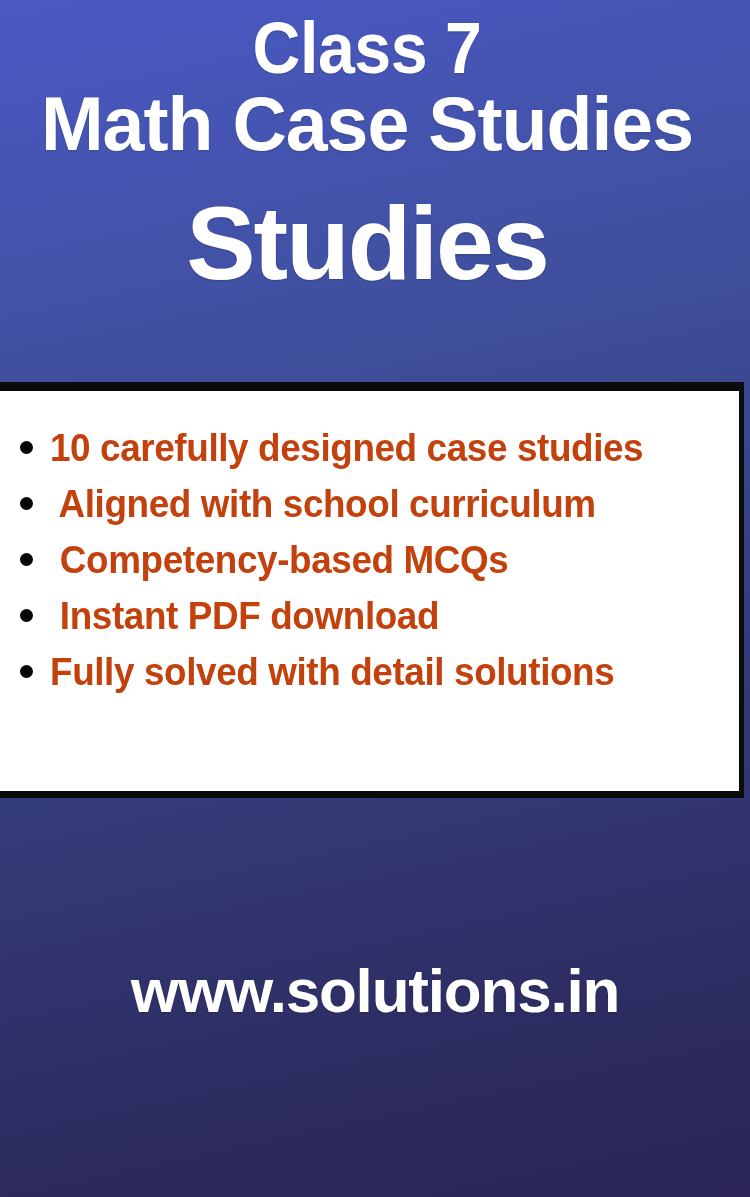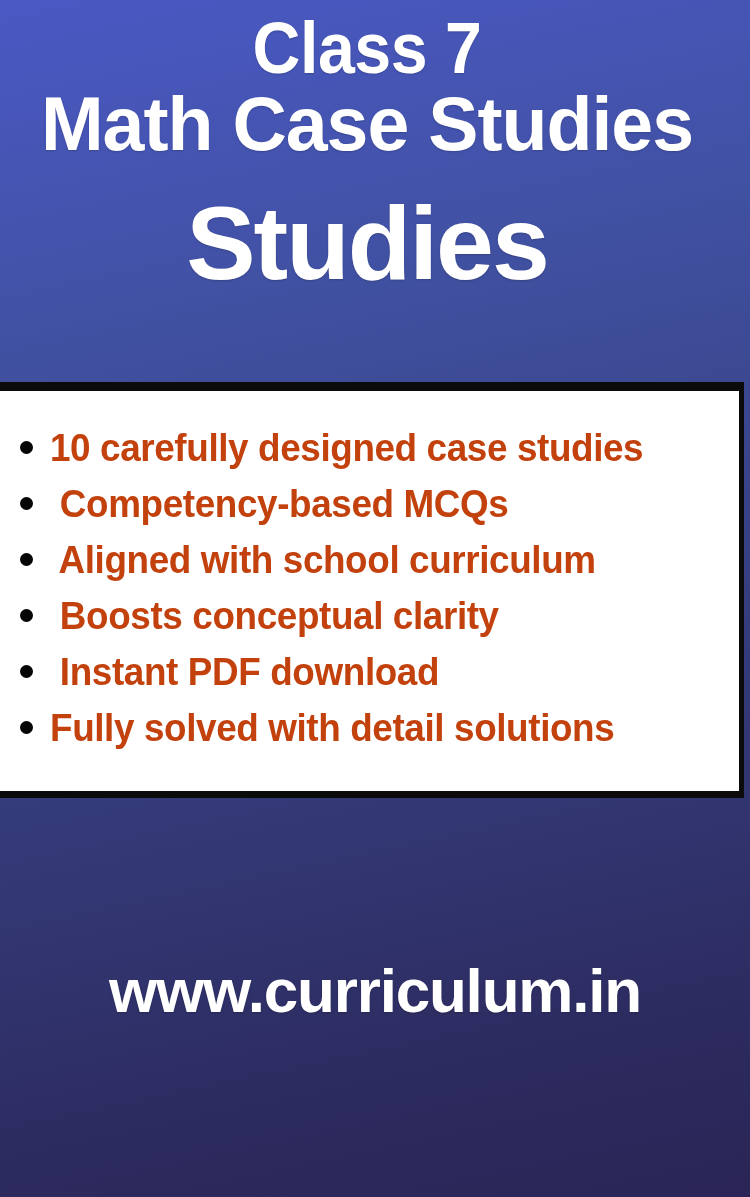--- a/index.html
+++ b/index.html
@@ -147,41 +147,37 @@
   <section class="feature-card">
     <ul class="feature-list">
 
       <li class="feature-item">
         <span class="bullet-dot"></span>
         <span class="feature-text">10 carefully designed case studies</span>
       </li>
 
       <li class="feature-item">
         <span class="bullet-dot"></span>
-        <span class="feature-text"> Competency-based MCQs</span>
-      </li>
-
-      <li class="feature-item">
-        <span class="bullet-dot"></span>
         <span class="feature-text"> Aligned with school curriculum</span>
       </li>
 
       <li class="feature-item">
         <span class="bullet-dot"></span>
-        <span class="feature-text"> Boosts conceptual clarity</span>
+        <span class="feature-text"> Competency-based MCQs</span>
       </li>
+
 
       <li class="feature-item">
         <span class="bullet-dot"></span>
         <span class="feature-text"> Instant PDF download</span>
       </li>
 
       <li class="feature-item">
         <span class="bullet-dot"></span>
         <span class="feature-text">Fully solved with detail solutions</span>
       </li>
 
     </ul>
   </section>
 
-  <div class="site-url">www.curriculum.in</div>
+  <div class="site-url">www.solutions.in</div>
 
 </div>
 
 </body></html>

